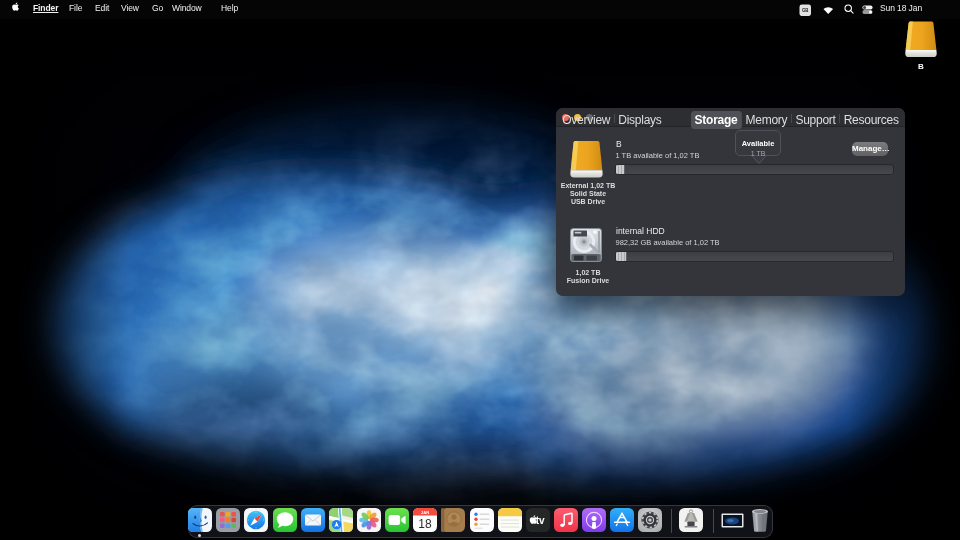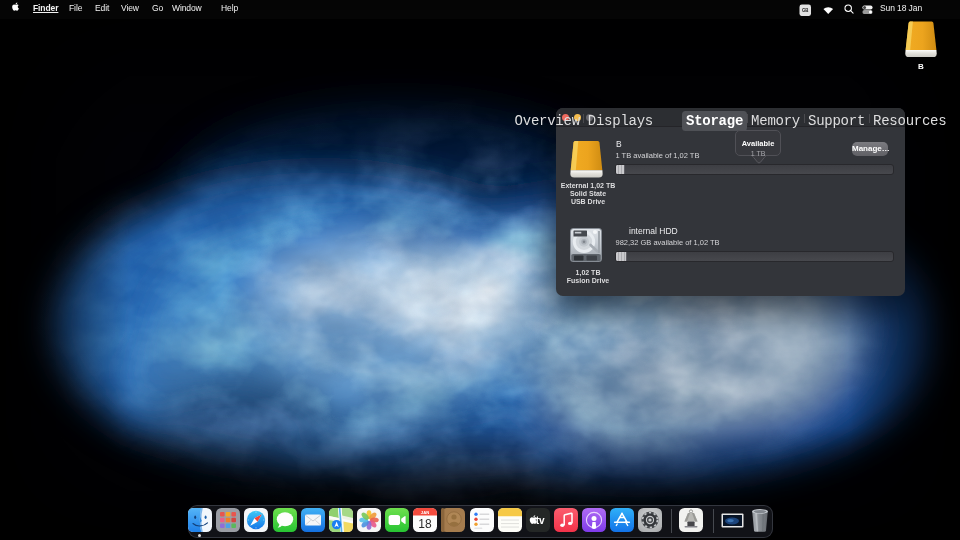--- a/index.html
+++ b/index.html
@@ -11,21 +11,21 @@
   
   #menubar { position:absolute; left:0; top:0; width:960px; height:19px; background:#050505; color:#f2f2f2; font-size:8.5px; letter-spacing:-0.1px; }
   #menubar .mi { position:absolute; top:2.5px; }
 
   
   #win { position:absolute; left:556px; top:108px; width:349px; height:188px; border-radius:7px;
          background:#33353a; box-shadow:0 14px 32px 2px rgba(0,0,0,0.55);
   }
   #win .titlebar { position:absolute; left:0; top:0; width:100%; height:19px; background:#2c2e32; border-radius:7px 7px 0 0; border-bottom:1px solid #242428; }
   .tl { position:absolute; top:6px; width:7px; height:7px; border-radius:50%; }
-  #tabs { position:absolute; left:0; top:3px; width:100%; display:flex; justify-content:center; font-size:14px; letter-spacing:-0.25px; color:#dededf;font-family:Liberation Mono, monospace; }
+  #tabs { position:absolute; left:0; top:3px; width:100%; display:flex; justify-content:center; font-size:12px; letter-spacing:-0.25px; color:#dededf; }
   #tabs span { padding:2px 4px; position:relative; }
   #tabs span.s1:before { content:""; position:absolute; left:-0.5px; top:3px; height:9px; width:1px; background:#4a4a4e; }
   #tabs .sel { background:#4f5156; border-radius:3.5px; color:#fff; font-weight:bold;margin-left:25px; }
   .wlabel { position:absolute; color:#ebebed; font-size:8.5px; }
   .wsub { position:absolute; color:#d4d4d7; font-size:7.5px; }
   .wcap { position:absolute; color:#dcdcde; font-size:7px; font-weight:bold; text-align:center; line-height:8.3px; }
   .bar { position:absolute; height:11px; background:linear-gradient(#3d3e43,#47484d); border:1px solid #28282c; border-radius:3px; }
   .fill { position:absolute; left:0px; top:0px; height:9px; background:linear-gradient(#c9c9cc,#96969c); border-radius:2px 0 0 2px; border-right:1px solid #5e5e64; }
   #manage { position:absolute; left:296px; top:34px; width:36px; height:13.5px; background:linear-gradient(#7b7b80,#606065); border-radius:5px; color:#fff; font-size:8px; font-weight:bold; text-align:center; line-height:13.5px; }
   #tooltip { position:absolute; left:179px; top:22px; width:46px; height:26px; background:#37383d; border:1px solid #505056; border-radius:5px; text-align:center; z-index:5; }
@@ -227,21 +227,21 @@
       <circle cx="16" cy="14.8" r="8.2" fill="#d2d7dc"></circle>
       <circle cx="16" cy="14.8" r="5" fill="#c2c8ce"></circle>
       <circle cx="16" cy="14.8" r="2.8" fill="#a9afb6"></circle>
       <circle cx="16" cy="14.8" r="1.3" fill="#7f858c"></circle>
       <rect x="5.5" y="3.5" width="13.5" height="6" rx="0.6" fill="#45494f"></rect>
       <rect x="6.8" y="4.8" width="6.5" height="1.7" fill="#c6cacf"></rect>
       <circle cx="27" cy="5" r="2.1" fill="#f4f6f8"></circle>
       <path d="M29.5 24.5 L22.5 18" stroke="#a6acb3" stroke-width="2.6" stroke-linecap="round"></path>
       <path d="M31 4 L31 26" stroke="#9ba1a8" stroke-width="1.8"></path>
     </svg>
-    <div class="wlabel" style="left:73px; top:117.5px;">internal HDD</div>
+    <div class="wlabel" style="left:60px; top:117.5px;">internal HDD</div>
     <div class="wsub" style="left:59.5px; top:130px;">982,32 GB available of 1,02 TB</div>
     <div class="bar" style="left:59px; top:142.5px; width:279px;">
         <div class="fill" style="width:11px; background:repeating-linear-gradient(90deg,#c9c9cc 0 2.5px,#aaaaae 2.5px 3px), linear-gradient(#c9c9cc,#96969c);"></div>
       </div>
     <div class="wcap" style="left:2px; top:160.5px; width:60px;">1,02 TB<br>Fusion Drive</div>
   </div>
 
   <div id="dock"></div>
   <div id="finderdot"></div>
   <div id="dockicons">

